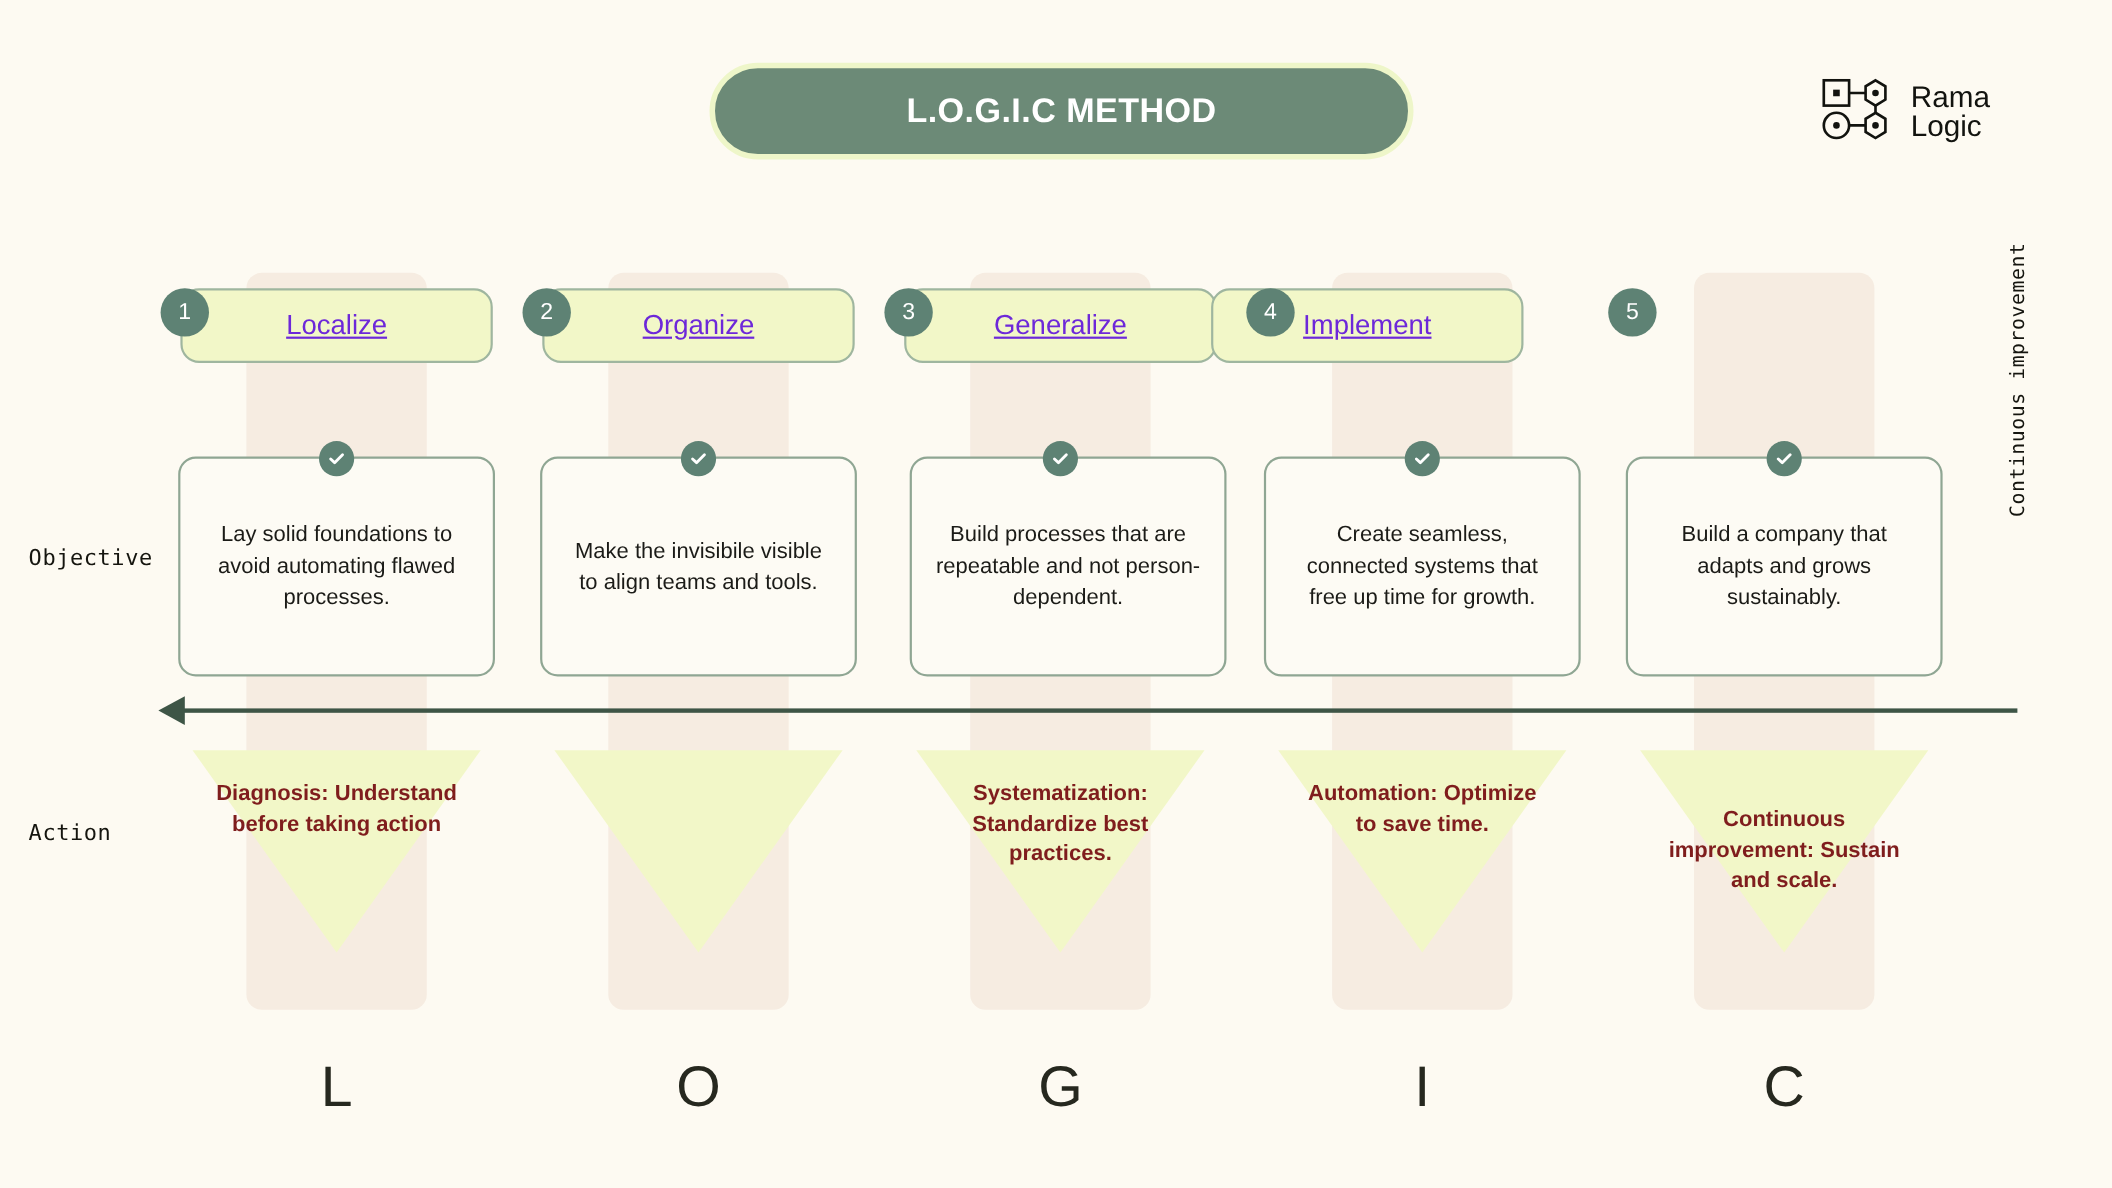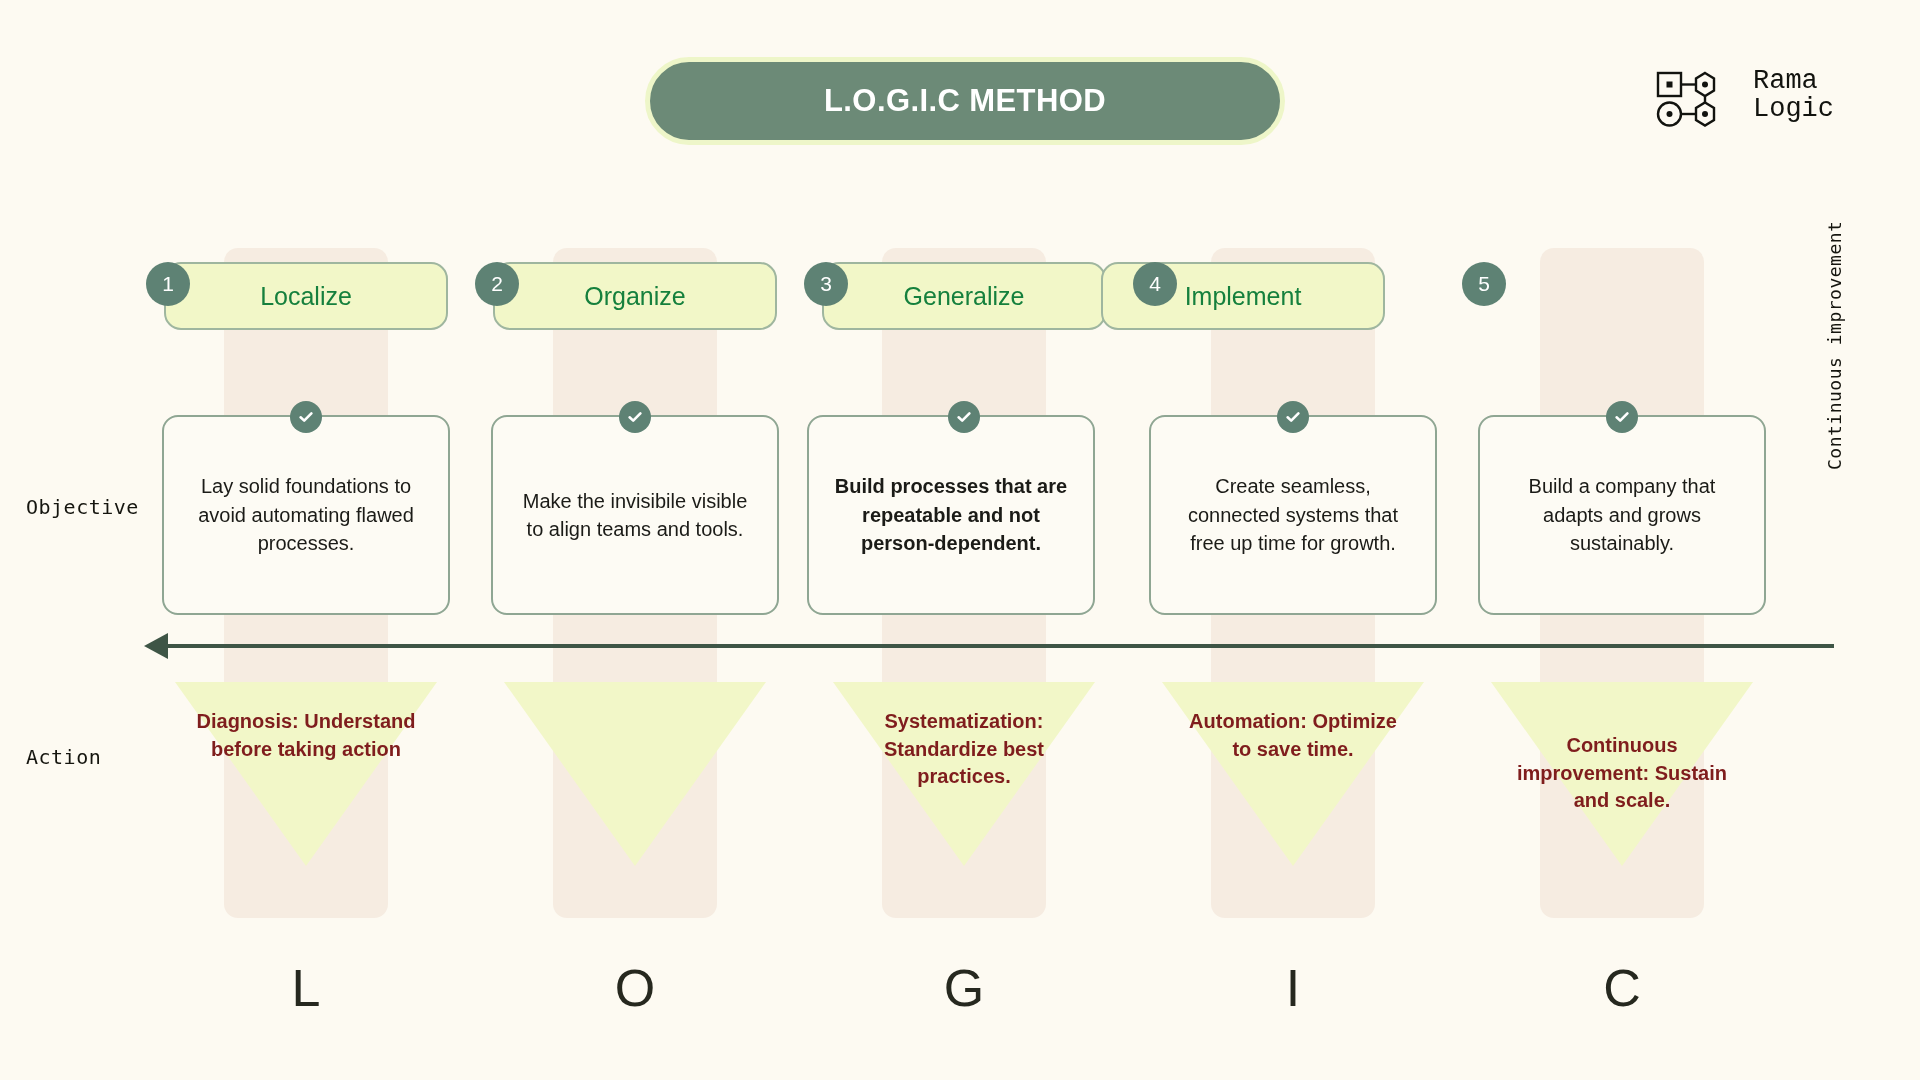--- a/index.html
+++ b/index.html
@@ -29,21 +29,21 @@
     color: #ffffff;
     font-size: 31px;
     font-weight: bold;
     letter-spacing: 0.4px;
   }
 
   
   .logo {
     position: absolute;
     left: 1655px; top: 68px;
-    display: flex; align-items: flex-start; gap: 24px; font-family: Liberation Mono, monospace;
+    display: flex; align-items: flex-end; gap: 8px;
   }
   .logo-mark { width: 74px; height: 62px; display:block; }
   .logo-words {
     display: flex; flex-direction: column;
     line-height: 1.02;
     color: #12130f;
     font-size: 27px;
   }
 
   
@@ -60,22 +60,23 @@
     position: absolute;
     top: 262px;
     width: 284px; height: 68px;
     background: #f2f7c8;
     border: 2px solid #9fb69f;
     border-radius: 17px;
     display: flex; align-items: center; justify-content: center;
     z-index: 4;
   }
   .step-pill span {
-    color: #15803d;
+    color: #6d28d9;
     font-size: 25px;
+    text-decoration: underline;
   }
   .badge {
     position: absolute;
     top: 262px;
     width: 44px; height: 44px;
     background: #5e8274;
     border-radius: 50%;
     display: flex; align-items: center; justify-content: center;
     color: #ffffff;
     font-size: 21px;
@@ -267,21 +268,21 @@
     <span>Generalize</span>
   </div>
   <div class="badge" style="left:804px;">
     <span>3</span>
   </div>
   <div class="check" style="left:948px;">
     <svg viewBox="0 0 18 18">
         <polyline points="3.6,9.3 7.2,12.6 14.4,5.4" fill="none" stroke="#ffffff" stroke-width="2.6" stroke-linecap="round" stroke-linejoin="round"></polyline>
       </svg>
   </div>
-  <div class="obj-card" style="left:807px;font-weight:bold;">
+  <div class="obj-card" style="left:827px;">
     <p>Build processes that are repeatable and not person-dependent.</p>
   </div>
   <div class="act-text" style="left:854px;">Systematization: Standardize best practices.</div>
   <div class="letter" style="left:904px;">G</div>
 
   <div class="step-pill" style="left:1101px;">
     <span>Implement</span>
   </div>
   <div class="badge" style="left:1133px;">
     <span>4</span>

